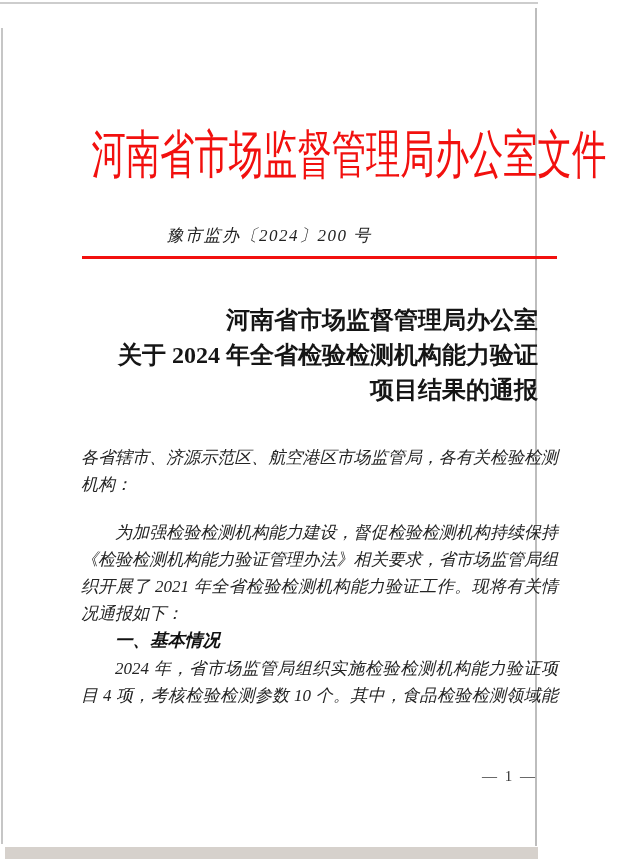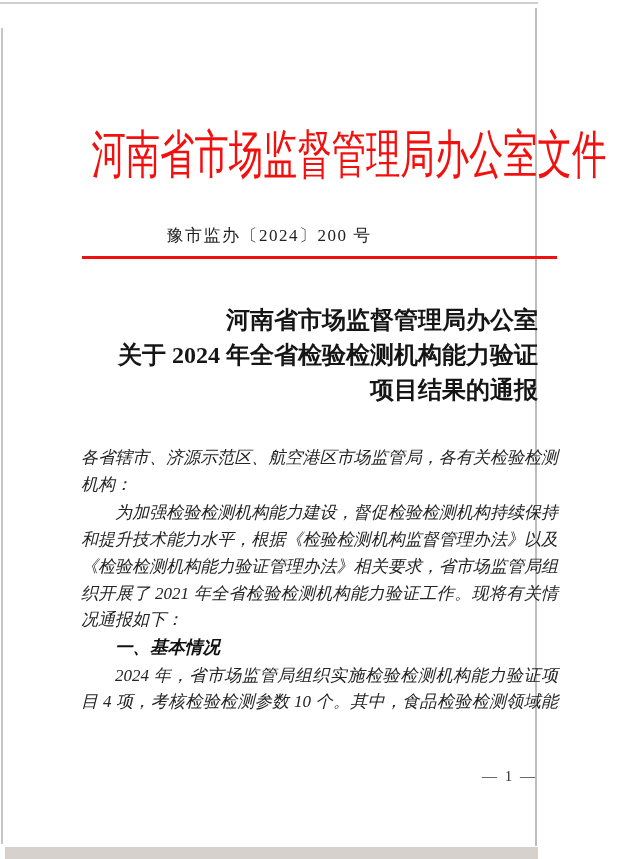--- a/index.html
+++ b/index.html
@@ -28,20 +28,21 @@
     transform: scaleX(0.66);
     transform-origin: center;
     white-space: nowrap;
     font-weight: normal;
   }
   .doc-number {
     position: absolute; top: 224px; left: 0; width: 100%;
     text-align: center;
     font-size: 17px; letter-spacing: 1.5px;
     color: #222222;
+    font-style: italic;
   }
   .red-line {
     position: absolute; top: 256px; left: 82px;
     width: 475px; height: 3px;
     background: #f2100e;
   }
   .doc-title {
     position: absolute; top: 303px; left: 0; width: 100%;
     text-align: right;
     font-size: 24px; line-height: 35px;
@@ -50,21 +51,21 @@
   }
   .doc-body {
     position: absolute; top: 445px; left: 81px;
     width: 477px;
     font-size: 17px; line-height: 26.7px;
     color: #242424;
     font-style: italic;
   }
   .doc-body .fill  { text-align: justify; text-align-last: justify; }
   .doc-body .indent { text-indent: 34px; }
-  .doc-body .p-gap  { margin-top: 2px; }
+  .doc-body .p-gap  { margin-top: 22px; }
   .doc-body .gap-sm { margin-top: 2px; }
   .doc-body .heading {
     font-family: "Liberation Sans", "DejaVu Sans", sans-serif;
     font-weight: bold;
     color: #111111;
     font-size: 17.5px;
   }
   .page-number {
     position: absolute; top: 768px; left: 482px;
     font-size: 15px; letter-spacing: 2px;
@@ -91,21 +92,20 @@
   <div class="doc-title">
     <div>河南省市场监督管理局办公室</div>
     <div>关于 2024 年全省检验检测机构能力验证</div>
     <div>项目结果的通报</div>
   </div>
 
   <div class="doc-body">
     <div class="fill">各省辖市、济源示范区、航空港区市场监管局，各有关检验检测</div>
     <div>机构：</div>
     <div class="fill indent p-gap">为加强检验检测机构能力建设，督促检验检测机构持续保持</div>
-    <div class="fill">和提升技术能力水平，根据《检验检测机构监督管理办法》以及</div>
     <div class="fill">《检验检测机构能力验证管理办法》相关要求，省市场监管局组</div>
     <div class="fill">织开展了 2021 年全省检验检测机构能力验证工作。现将有关情</div>
     <div>况通报如下：</div>
     <div class="heading indent">一、基本情况</div>
     <div class="fill indent gap-sm">2024 年，省市场监管局组织实施检验检测机构能力验证项</div>
     <div class="fill">目 4 项，考核检验检测参数 10 个。其中，食品检验检测领域能</div>
   </div>
 
   <div class="page-number">— 1 —</div>
 

